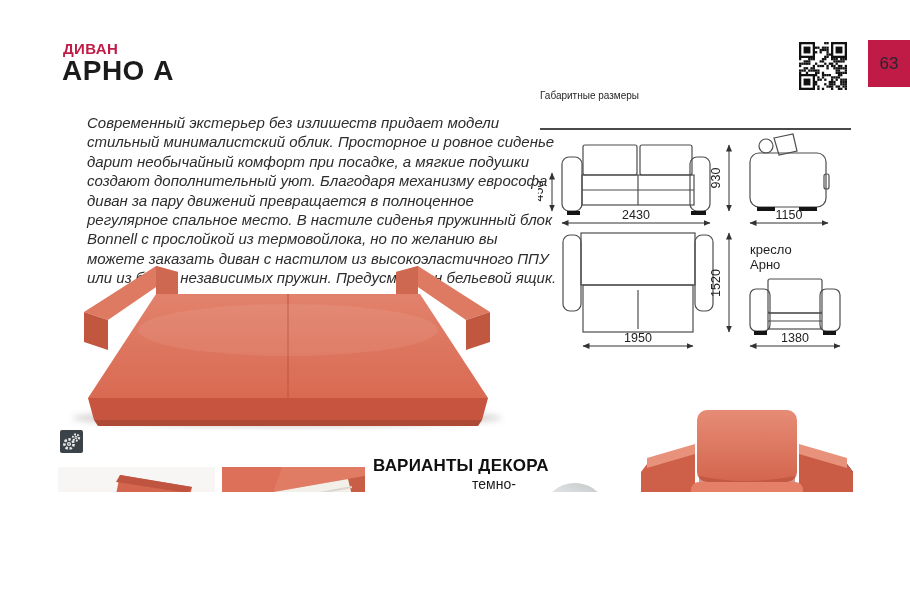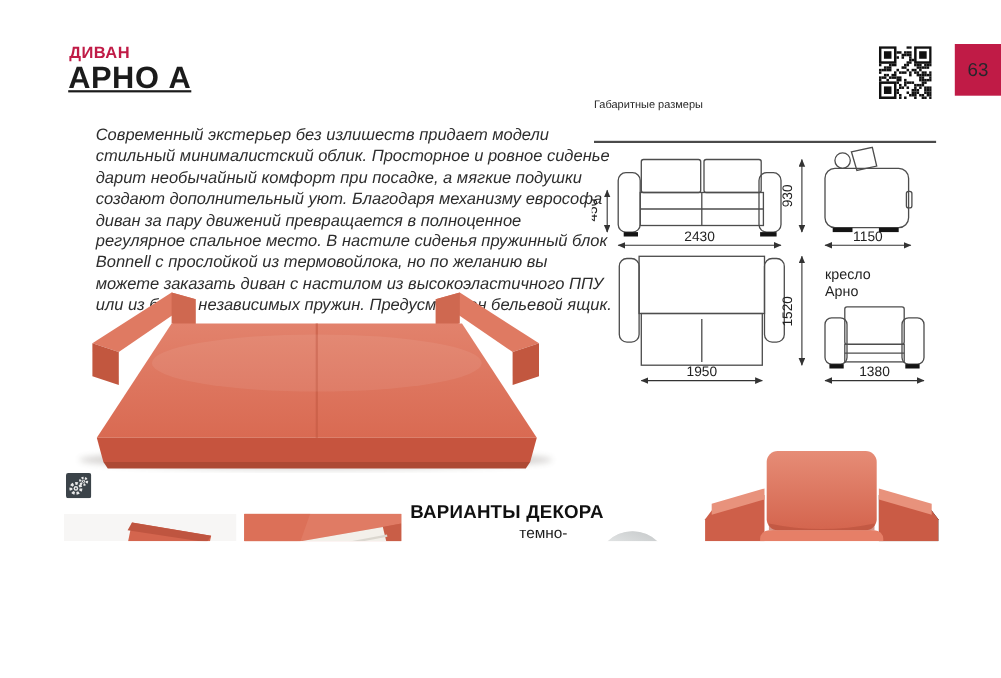--- a/index.html
+++ b/index.html
@@ -2,21 +2,21 @@
 <html><head>
 <meta charset="utf-8">
 <style>
   html,body{margin:0;padding:0;background:#fff;}
   .page{position:relative;width:910px;height:492px;background:#ffffff;
         font-family:"Liberation Sans",sans-serif;overflow:hidden;color:#222;}
 
   .category{position:absolute;left:63px;top:40px;font-size:15px;font-weight:bold;
             color:#c01b46;letter-spacing:.4px;}
   .title{position:absolute;left:62px;top:55px;font-size:28px;font-weight:bold;
-         color:#1b1b1b;letter-spacing:.5px;text-decoration:underline;}
+         color:#1b1b1b;letter-spacing:.5px;}
   .qr{position:absolute;left:799px;top:42px;width:48px;height:48px;}
   .pagenum{position:absolute;left:868px;top:40px;width:42px;height:47px;background:#c01b46;
            display:flex;align-items:center;justify-content:center;font-size:17px;color:#26262c;}
 
   .desc{position:absolute;left:75px;top:101px;width:470px;margin:12px;font-size:15px;
         line-height:19.4px;color:#2d2d2d;font-style:italic;}
 
   .dims-heading{position:absolute;left:540px;top:90px;font-size:10px;color:#1f1f1f;}
   .dims-rule{position:absolute;left:540px;top:128px;width:311px;height:2px;background:#4a4a4a;}
   .dims-svg{position:absolute;left:538px;top:133px;}

